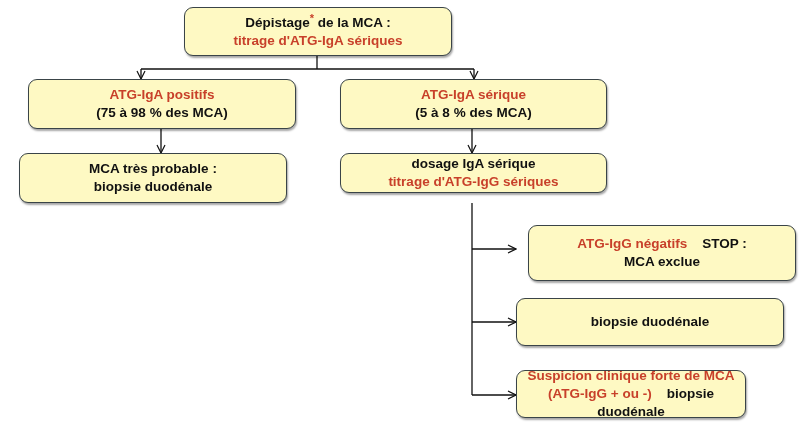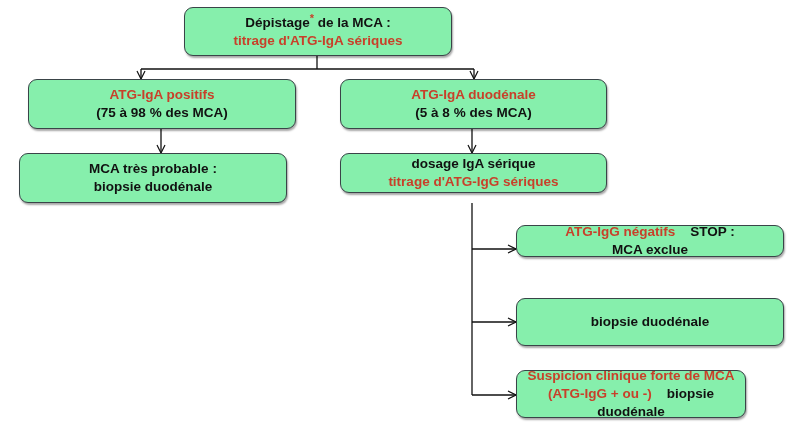--- a/index.html
+++ b/index.html
@@ -1,21 +1,21 @@
 <!DOCTYPE html>
 <html><head>
 <meta charset="utf-8">
 <style>
   html, body { margin: 0; padding: 0; background: #ffffff; }
   body { width: 800px; height: 428px; position: relative; overflow: hidden;
          font-family: "Liberation Sans", sans-serif; }
   .box {
     position: absolute;
     box-sizing: border-box;
-    background: #86efac;
+    background: #fef9c3;
     border: 1.5px solid #3a4448;
     border-radius: 9px;
     box-shadow: 1px 2px 2px rgba(0,0,0,0.35);
     display: flex; flex-direction: column; align-items: center; justify-content: center;
     text-align: center;
     font-weight: bold;
     font-size: 13.5px;
     line-height: 18px;
     color: #111111;
   }
@@ -54,35 +54,35 @@
   </div>
   <div class="red">titrage d'ATG-IgA sériques</div>
 </div>
 
 <div class="box" style="left:28px; top:79px; width:268px; height:50px;">
   <div class="red">ATG-IgA positifs</div>
   <div>(75 à 98 % des MCA)</div>
 </div>
 
 <div class="box" style="left:340px; top:79px; width:267px; height:50px;">
-  <div class="red">ATG-IgA duodénale</div>
+  <div class="red">ATG-IgA sérique</div>
   <div>(5 à 8 % des MCA)</div>
 </div>
 
 <div class="box" style="left:19px; top:153px; width:268px; height:50px;">
   <div>MCA très probable :</div>
   <div>biopsie duodénale</div>
 </div>
 
 <div class="box" style="left:340px; top:153px; width:267px; height:40px;">
   <div>dosage IgA sérique</div>
   <div class="red">titrage d'ATG-IgG sériques</div>
 </div>
 
-<div class="box" style="left:516px; top:225px; width:268px; height:32px;">
+<div class="box" style="left:528px; top:225px; width:268px; height:56px;">
   <div>
     <span class="red">ATG-IgG négatifs</span>&nbsp;&nbsp;&nbsp;&nbsp;<span class="dark">STOP :</span>
   </div>
   <div>MCA exclue</div>
 </div>
 
 <div class="box" style="left:516px; top:298px; width:268px; height:48px;">
   <div>biopsie duodénale</div>
 </div>
 

